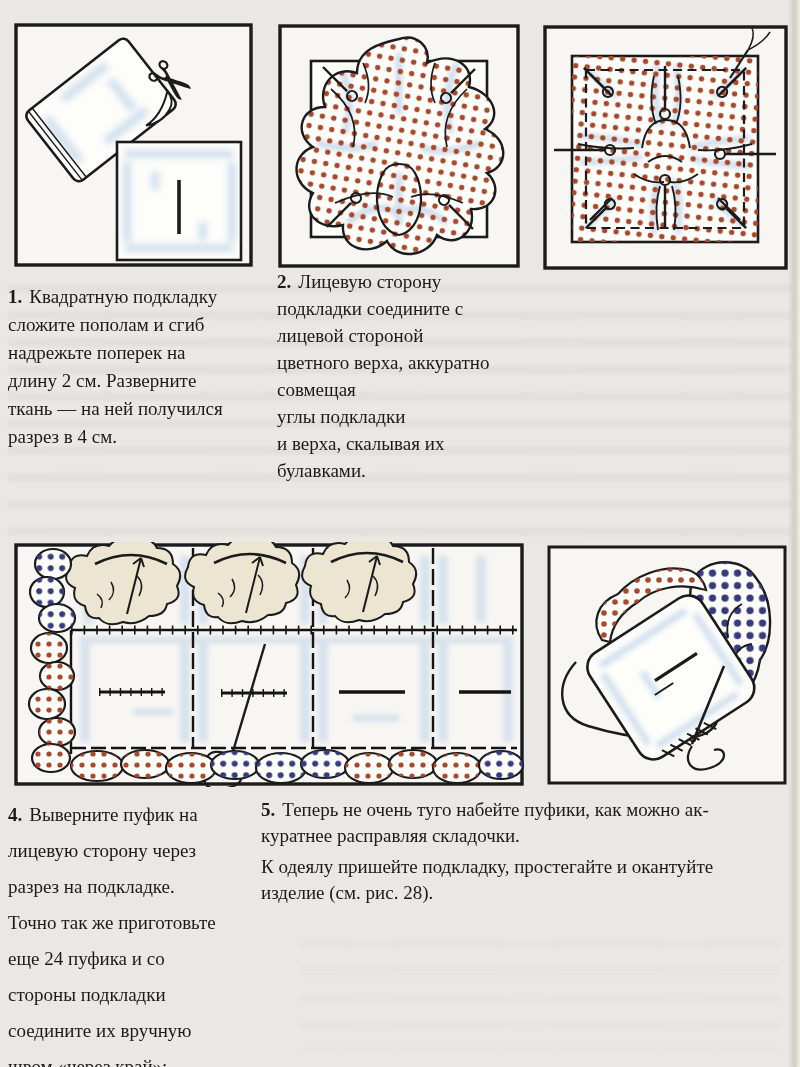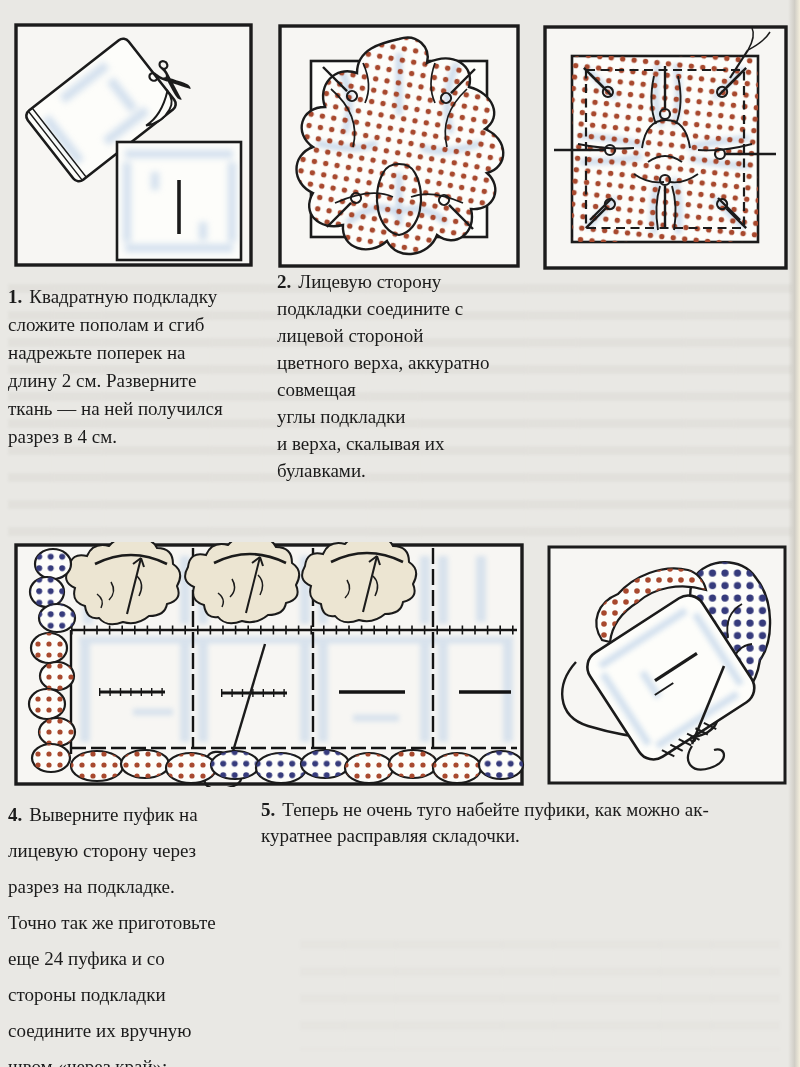--- a/index.html
+++ b/index.html
@@ -433,16 +433,18 @@
 стороны подкладки
 соедините их вручную
 швом «через край»:
 сначала в полоски по пять
 штук, а затем полоски
 сшейте между собой.</span>
   </div>
   <div class="step-col col5">
     <p><b class="step-num">5.</b><span class="step-text">Теперь не очень туго набейте пуфики, как можно ак-
 куратнее расправляя складочки.</span></p>
+    <p><span class="step-text">К одеялу пришейте подкладку, простегайте и окантуйте
+изделие (см. рис. 28).</span></p>
   </div>
 
   <div class="edge-shadow"></div>
 </div>
 
 </body></html>

